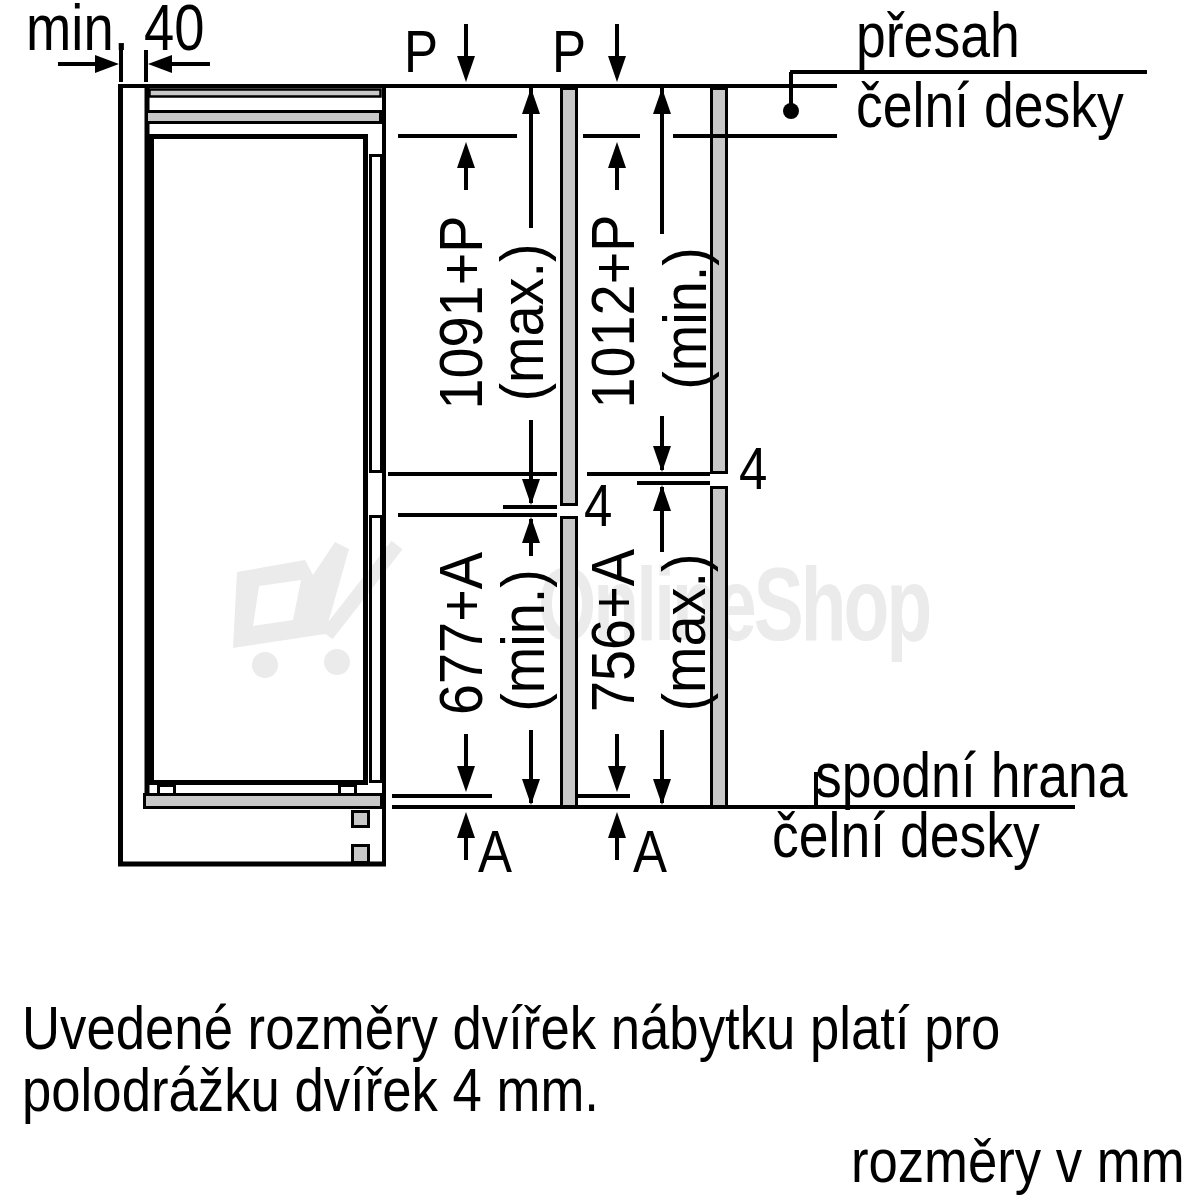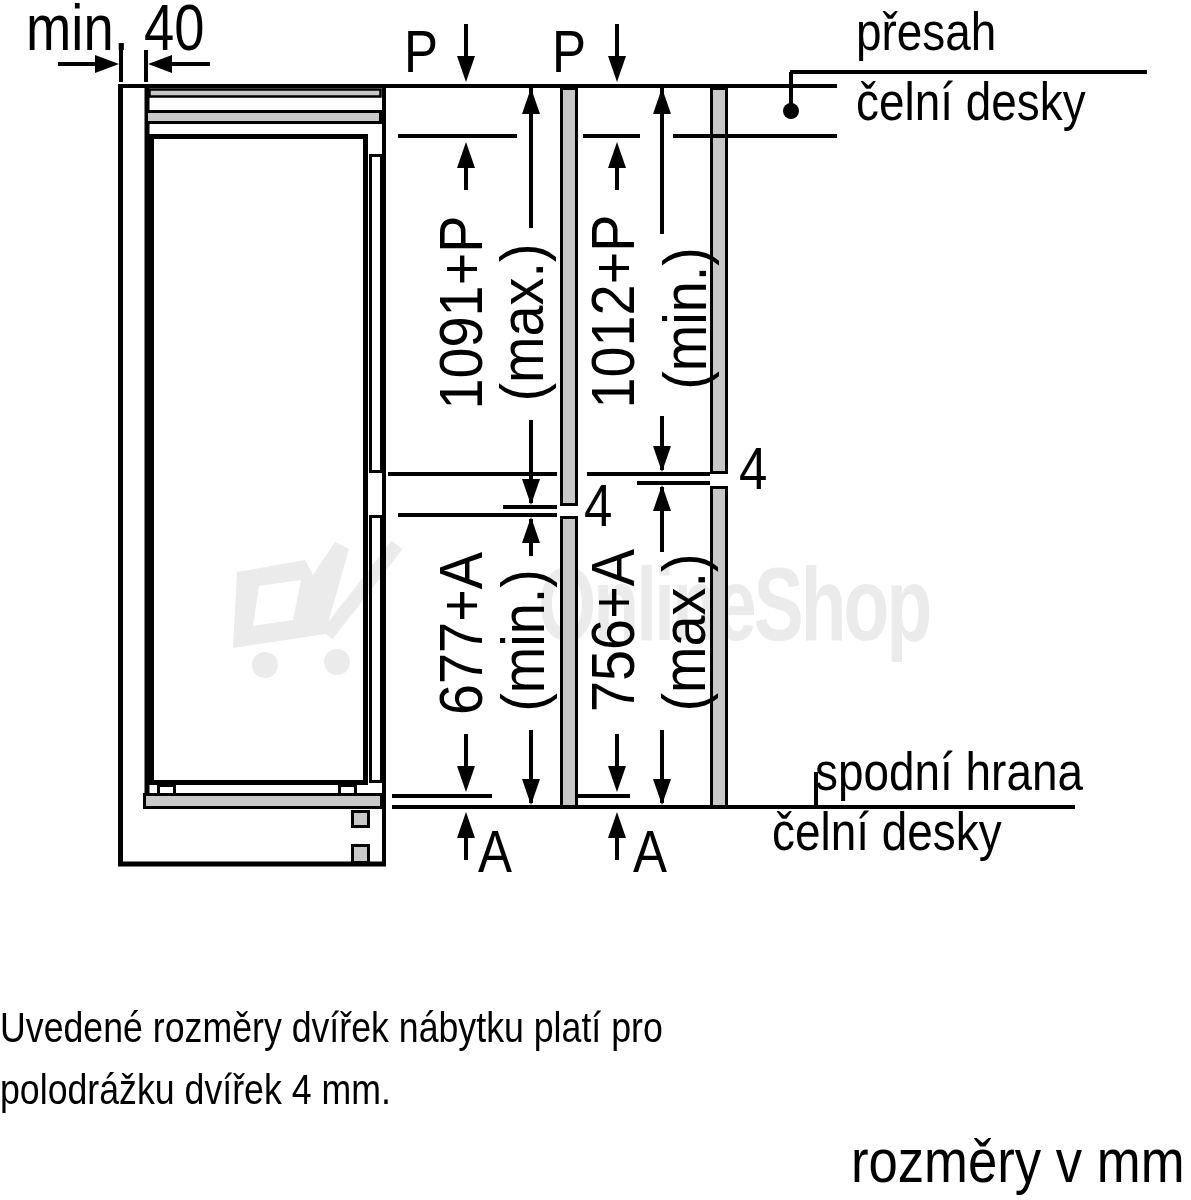--- a/index.html
+++ b/index.html
@@ -2,26 +2,26 @@
 <html><head>
 <meta charset="utf-8">
 <style>
   html,body{margin:0;padding:0;background:#fff;}
   #stage{position:relative;width:1191px;height:1200px;background:#fff;overflow:hidden;
          font-family:"Liberation Sans","DejaVu Sans",sans-serif;color:#000;}
   .lbl{position:absolute;white-space:nowrap;line-height:1;color:#000;}
   .cond{display:inline-block;transform:scaleX(.85);transform-origin:0 0;white-space:nowrap;}
   .condr{display:inline-block;transform:scaleX(.85);transform-origin:100% 0;white-space:nowrap;}
   .f60{font-size:60px;}
-  .f62{font-size:54px;}
+  .f62{font-size:63px;}
   .f64{font-size:64px;}
   .vwrap{position:absolute;width:300px;height:300px;display:flex;align-items:center;
          justify-content:center;pointer-events:none;}
   .vwrap span{white-space:nowrap;font-size:62px;transform:rotate(-90deg) scaleX(.9);}
-  #note{position:absolute;left:0;top:997px;font-size:42px;line-height:62px;}
+  #note{position:absolute;left:22px;top:997px;font-size:62px;line-height:62px;}
   #units{position:absolute;right:6px;top:1130px;font-size:62px;line-height:1;text-align:right;text-decoration:underline;}
   #watermark{position:absolute;left:0;top:0;width:1191px;height:1200px;pointer-events:none;}
   #wm-text{position:absolute;left:538px;top:552px;font-size:104px;font-weight:bold;
            letter-spacing:-4px;line-height:1;color:#ebebeb;transform:scaleX(.72);
            transform-origin:0 0;white-space:nowrap;}
   svg.linework{position:absolute;left:0;top:0;}
 </style>
 </head>
 <body>
 

